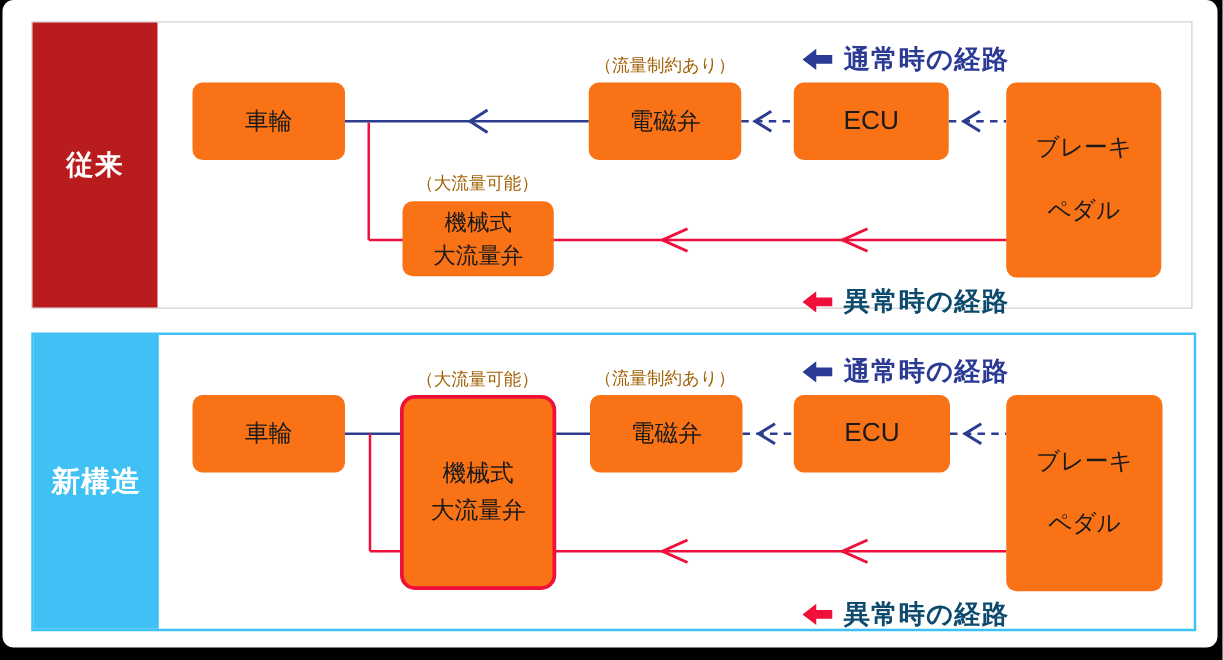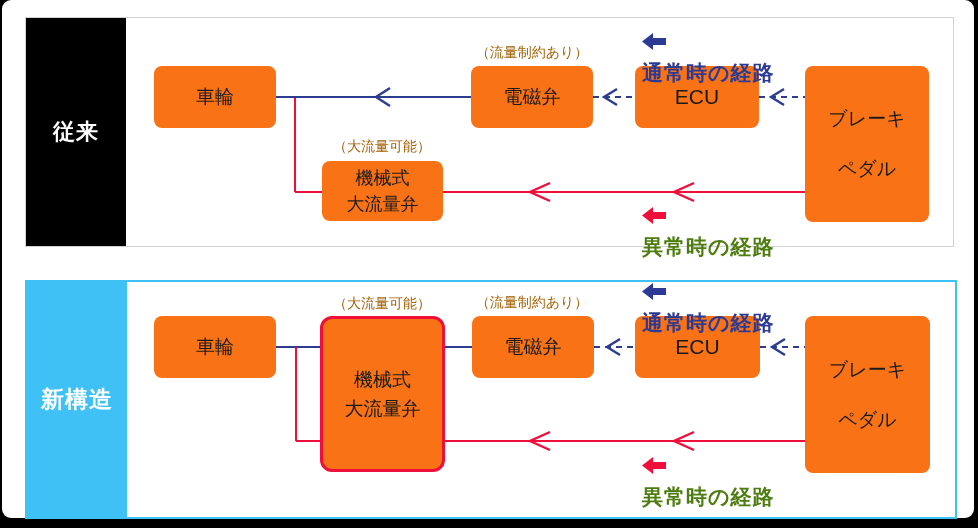--- a/index.html
+++ b/index.html
@@ -7,27 +7,27 @@
     width:978px;height:528px;position:relative;overflow:hidden;
     background:#000;
     font-family:"Liberation Sans","DejaVu Sans",sans-serif;
   }
   #card{
     position:absolute;left:2px;top:0;width:972px;height:518px;
     background:#fff;border-radius:9px;
   }
   .panel{position:absolute;box-sizing:border-box;background:#fff;}
   #panel-conventional{left:23px;top:17px;width:929px;height:230px;border:1px solid #d2d2d2;}
-  #panel-new{left:23px;top:280px;width:932px;height:239px;border:2px solid #3fc1f5;}
+  #panel-new{left:23px;top:266px;width:932px;height:239px;border:2px solid #3fc1f5;}
   .side-label{
     position:absolute;left:0;top:0;bottom:0;width:100px;
     display:flex;align-items:center;justify-content:center;
     color:#fff;font-weight:bold;letter-spacing:1px;
   }
-  #panel-conventional .side-label{background:#000000;font-size:22px;}
+  #panel-conventional .side-label{background:#b91c1c;font-size:22px;}
   #panel-new .side-label{background:#3fc1f5;font-size:23px;}
   svg.wires{position:absolute;left:0;top:0;width:978px;height:528px;z-index:1;}
   .node{
     position:absolute;z-index:2;background:#f97316;border-radius:8px;
     display:flex;flex-direction:column;align-items:center;justify-content:center;
     color:#1a1a1a;font-size:19px;text-align:center;white-space:pre-line;
   }
   .node.highlight{border:3px solid #ee0f3a;border-radius:12px;box-sizing:border-box;}
   #wheel1{left:152px;top:66px;width:122px;height:62px;}
   #solenoid1{left:469px;top:66px;width:122px;height:62px;}
@@ -41,25 +41,25 @@
   #pedal2{left:803px;top:316px;width:125px;height:157px;line-height:50px;}
   .note{
     position:absolute;z-index:3;font-size:14px;color:#a16207;
     width:200px;text-align:center;transform:translateX(-50%);
   }
   #note-solenoid1{left:530px;top:44px;}
   #note-mech1{left:380px;top:138px;}
   #note-mech2{left:380px;top:295px;}
   #note-solenoid2{left:530px;top:294px;}
   .legend{
-    position:absolute;z-index:3;display:flex;align-items:flex-start;gap:9px;
-    font-weight:bold;font-size:21px;letter-spacing:1px;flex-direction:column;
+    position:absolute;z-index:3;display:flex;align-items:center;gap:9px;
+    font-weight:bold;font-size:21px;letter-spacing:1px;
   }
   .legend.blue{color:#2b3a94;}
-  .legend.red{color:#4d7c0f;}
+  .legend.red{color:#0c4a6e;margin-top:20px;}
   #legend-normal-1{left:640px;top:33px;}
   #legend-abnormal-1{left:640px;top:207px;}
   #legend-normal-2{left:640px;top:283px;}
   #legend-abnormal-2{left:640px;top:457px;}
   .legend svg{display:block;}
 </style>
 </head>
 <body>
 
 <div id="card">

